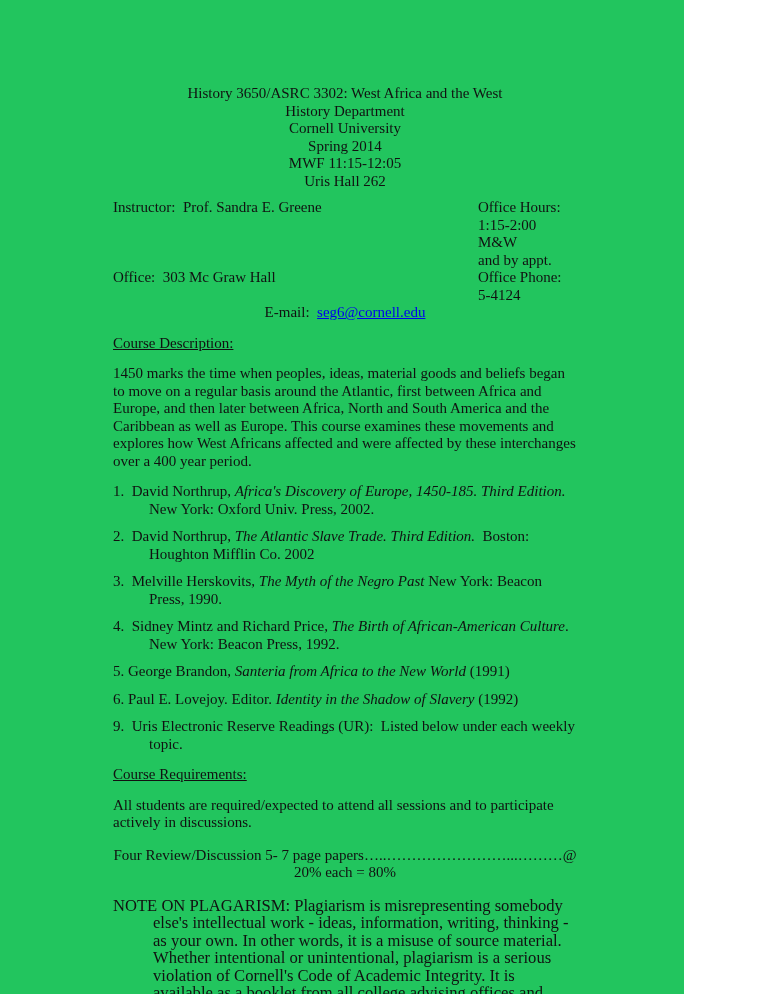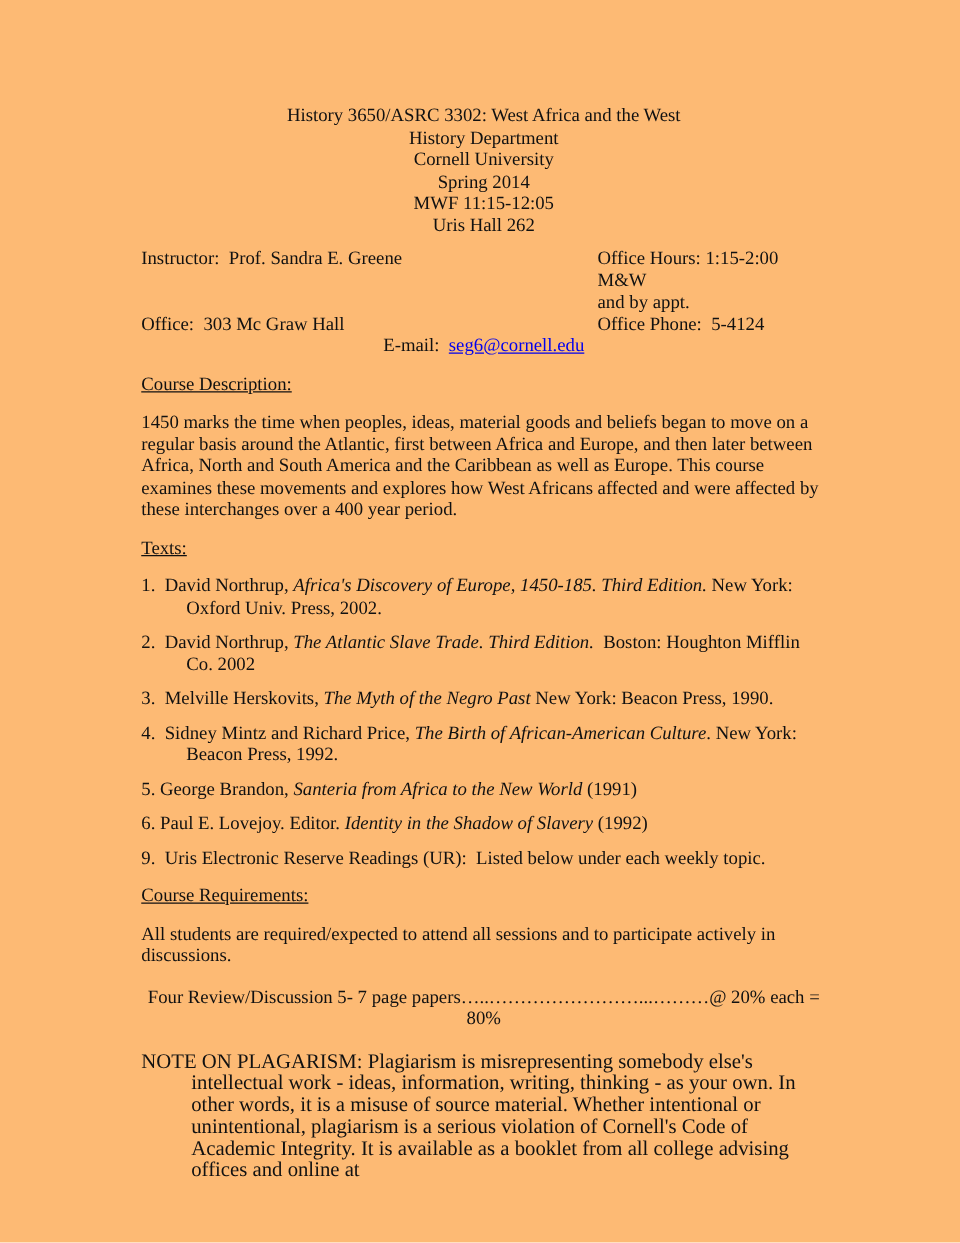--- a/index.html
+++ b/index.html
@@ -1,21 +1,21 @@
 <!DOCTYPE html>
 <html><head>
 <meta charset="utf-8">
 <style>
   html, body { margin: 0; padding: 0; background: #ffffff; }
   .page {
     position: relative;
-    width: 768px;
+    width: 684px;
     height: 994px;
     box-sizing: border-box;
-    background: #fdba74;
+    background: #22c55e;
     padding: 85px 107px 0 113px;
     font-family: "Liberation Serif", serif;
     font-size: 15px;
     line-height: 17.5px;
     color: #111111;
     overflow: hidden;
   }
   .pre { white-space: pre-wrap; }
   .doc-header { text-align: center; }
   .contact {
@@ -67,23 +67,20 @@
   </div>
   <div class="email-row">
     <span class="pre">E-mail:  </span><span class="link">seg6@cornell.edu</span>
   </div>
 
   <div class="section-heading">
     <span class="ul">Course Description:</span>
   </div>
   <div class="para pre">1450 marks the time when peoples, ideas, material goods and beliefs began to move on a regular basis around the Atlantic, first between Africa and Europe, and then later between Africa, North and South America and the Caribbean as well as Europe. This course examines these movements and explores how West Africans affected and were affected by these interchanges over a 400 year period.</div>
 
-  <div class="section-heading">
-    <span class="ul">Texts:</span>
-  </div>
   <div class="text-item pre"><span>1.  David Northrup, </span><span class="it">Africa's Discovery of Europe, 1450-185. Third Edition.</span><span> New York: Oxford Univ. Press, 2002.</span></div>
   <div class="text-item pre"><span>2.  David Northrup, </span><span class="it">The Atlantic Slave Trade. Third Edition.</span><span>  Boston: Houghton Mifflin Co. 2002</span></div>
   <div class="text-item pre"><span>3.  Melville Herskovits, </span><span class="it">The Myth of the Negro Past</span><span> New York: Beacon Press, 1990.</span></div>
   <div class="text-item pre"><span>4.  Sidney Mintz and Richard Price, </span><span class="it">The Birth of African-American Culture</span><span>. New York: Beacon Press, 1992.</span></div>
   <div class="text-item pre"><span>5. George Brandon, </span><span class="it">Santeria from Africa to the New World</span><span> (1991)</span></div>
   <div class="text-item pre"><span>6. Paul E. Lovejoy. Editor. </span><span class="it">Identity in the Shadow of Slavery</span><span> (1992)</span></div>
   <div class="text-item pre"><span>9.  Uris Electronic Reserve Readings (UR):  Listed below under each weekly topic.</span><span class="it"></span><span></span></div>
 
   <div class="section-heading">
     <span class="ul">Course Requirements:</span>

